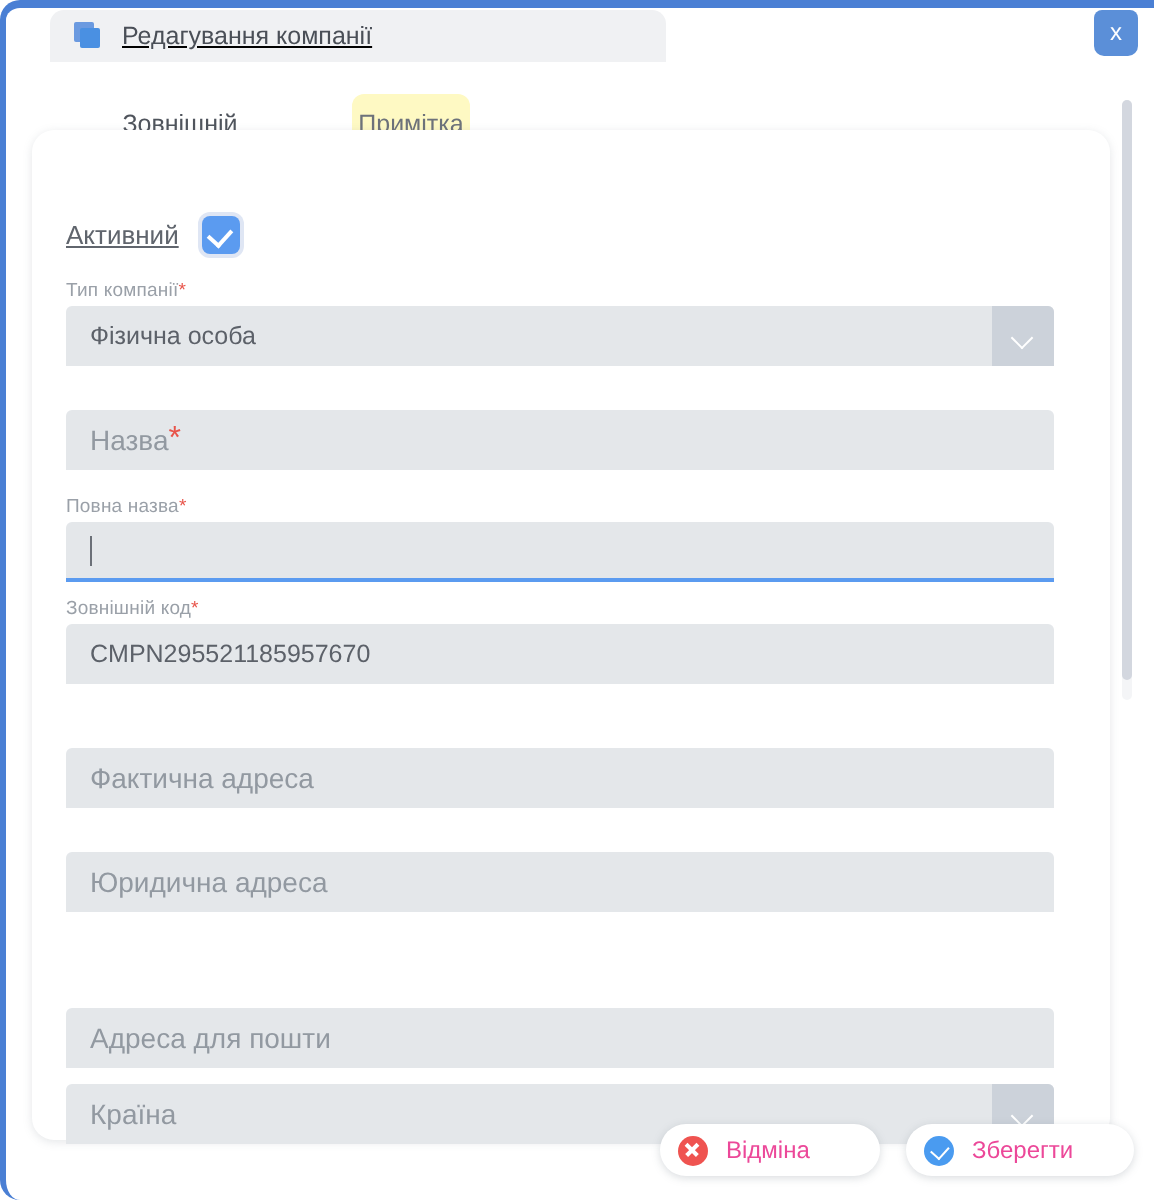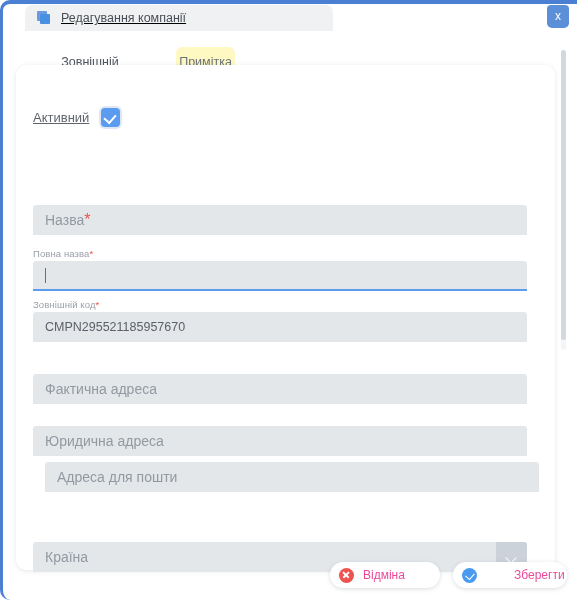--- a/index.html
+++ b/index.html
@@ -238,21 +238,21 @@
     transform: rotate(45deg);
   }
 
   
   #field-company-type { top: 136px; }
   #field-name         { top: 201px; }
   #field-full-name    { top: 244px; }
   #field-ext-code     { top: 295px; }
   #field-actual-addr  { top: 370px; }
   #field-legal-addr   { top: 422px; }
-  #field-mail-addr    { top: 458px; margin-left: 12px; }
+  #field-mail-addr    { top: 500px; }
   #field-country      { top: 538px; }
 
   
   #footer {
     position: absolute;
     left: 0; bottom: 4px;
     width: 577px; height: 34px;
   }
   .action-btn {
     position: absolute;
@@ -274,21 +274,21 @@
     margin-right: 9px;
     position: relative;
     flex: none;
   }
   .action-btn .btn-label {
     font-size: 12px;
     color: #ec4899;
     white-space: nowrap;
   }
   #cancel-button { left: 327px; width: 110px; }
-  #save-button   { left: 450px; width: 114px; gap: 28px; }
+  #save-button   { left: 450px; width: 114px; }
 
   #cancel-icon { background: #ef5350; }
   #cancel-icon::before, #cancel-icon::after {
     content: "";
     position: absolute;
     left: 3.4px; top: 6.8px;
     width: 8px; height: 1.6px;
     background: #ffffff;
   }
   #cancel-icon::before { transform: rotate(45deg); }
@@ -329,20 +329,29 @@
   <div id="form-panel"></div>
 
   <div id="scroll-track"></div>
   <div id="scroll-thumb"></div>
 
   <div id="active-row">
     <span id="active-label">Активний</span>
     <div id="active-checkbox"></div>
   </div>
 
+  <div class="field" id="field-company-type">
+    <div class="field-label">
+      <span>Тип компанії</span><span class="req">*</span>
+    </div>
+    <div class="field-box">
+      <span class="value">Фізична особа</span>
+      <button class="dropdown-btn"></button>
+    </div>
+  </div>
 
   <div class="field" id="field-name">
     <div class="field-box">
       <span class="placeholder">Назва</span>
         <span class="req">*</span>
     </div>
   </div>
 
   <div class="field" id="field-full-name">
     <div class="field-label">

